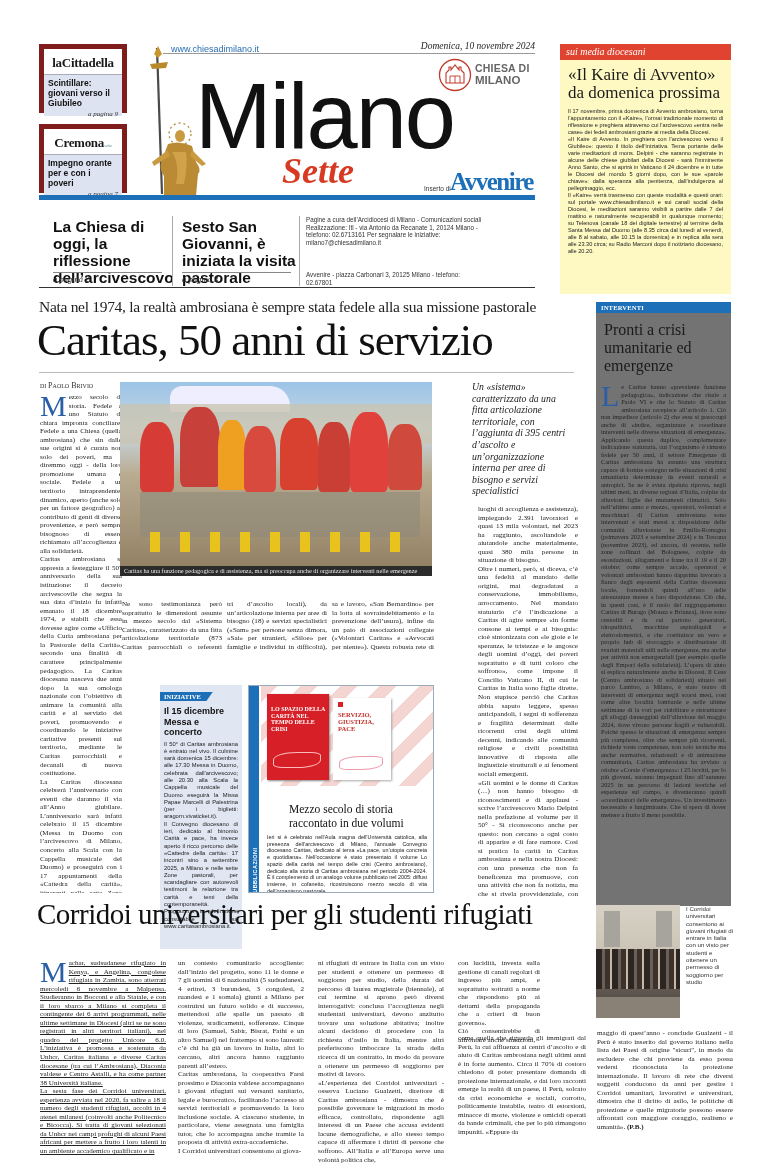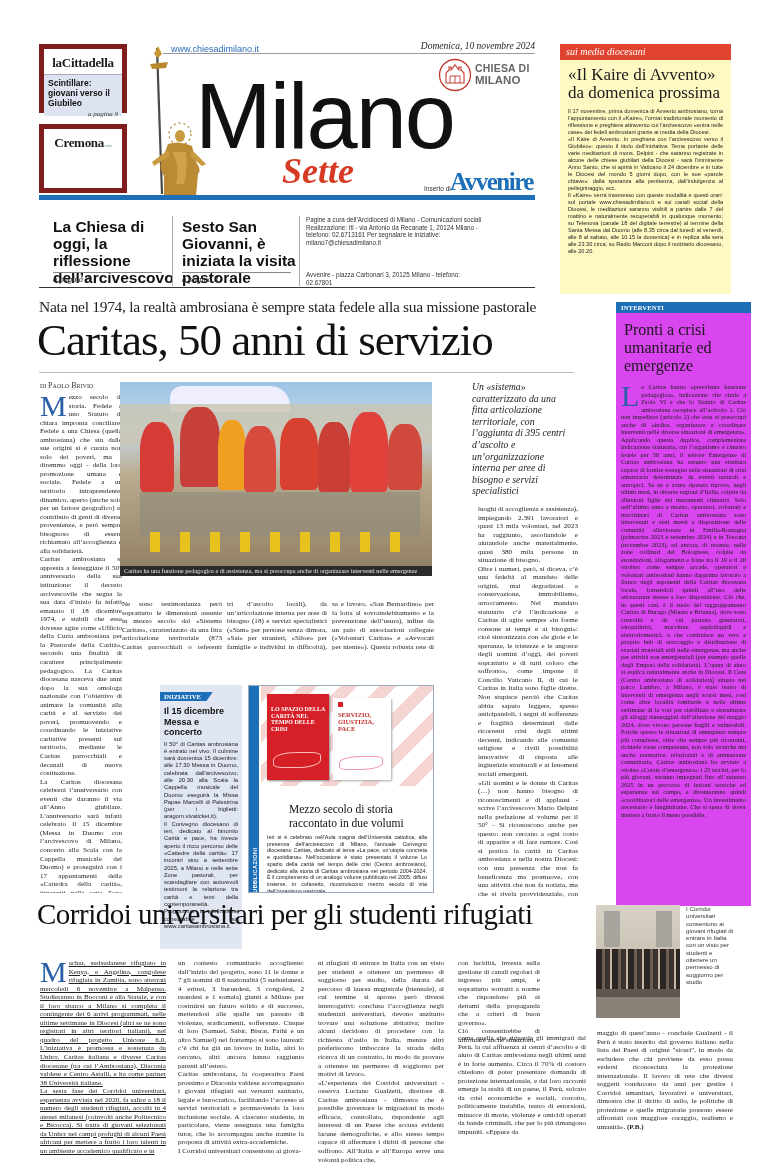--- a/index.html
+++ b/index.html
@@ -39,20 +39,24 @@
 
 <div class="abs teaser" style="left:39px;top:44px;width:88px;height:69px;">
   <div class="logo" style="font-size:13px;padding:6px 0 3px;">laCittadella</div>
   <div class="body" style="height:42px;">
     <div class="t" style="font-size:8.5px;line-height:10px;">Scintillare: giovani verso il Giubileo</div>
     <div class="pg">a pagina 9</div>
   </div>
 </div>
 <div class="abs teaser" style="left:39px;top:124px;width:88px;height:69px;">
   <div class="logo" style="font-size:13px;padding:6px 0 3px;"><span>Cremona</span><span style="font-size:5px;color:#7aa;font-style:italic;font-weight:normal">sette</span></div>
+  <div class="body" style="height:42px;">
+    <div class="t" style="font-size:8.5px;line-height:10px;">Impegno orante per e con i poveri</div>
+    <div class="pg">a pagina 7</div>
+  </div>
 </div>
 
 <div class="abs" style="left:140px;top:44px;width:70px;height:152px;">
   <svg width="70" height="152" viewBox="0 0 70 152">
     <line x1="17" y1="4" x2="22" y2="150" stroke="#4a4a4a" stroke-width="2.2"></line>
     <path d="M14 10 L18 2 L22 10 L18 14 Z" fill="#c8962e"></path>
     <path d="M10 20 L28 18 L26 24 L12 25 Z" fill="#b98a2c"></path>
     <circle cx="40" cy="90" r="11" fill="none" stroke="#b08a3a" stroke-width="1.3" stroke-dasharray="2 3"></circle>
     <ellipse cx="40" cy="92" rx="5" ry="6" fill="#c99a3f"></ellipse>
     <path d="M28 100 Q40 96 52 102 L56 118 Q62 126 58 130 L56 152 L24 152 L24 132 Q18 124 22 116 Z" fill="#bb8a35"></path>
@@ -174,21 +178,21 @@
   </div>
   <div class="abs" style="left:84px;top:12px;width:58px;height:82px;background:#fff;box-shadow:1px 1px 2px #aaa;">
     <div style="width:5px;height:5px;background:#d61f26;margin:4px 0 0 5px;"></div>
     <div style="color:#c0302a;font-size:6.5px;line-height:7px;font-weight:bold;padding:4px 5px 0;">SERVIZIO, GIUSTIZIA, PACE</div>
     <div style="position:absolute;left:6px;bottom:10px;width:44px;height:14px;border:1px solid #e9a;border-radius:50% 20% 50% 20%;"></div>
   </div>
   <div class="abs" style="left:40px;top:117px;width:120px;font-size:11.5px;line-height:13.5px;color:#111;">Mezzo secolo di storia raccontato in due volumi</div>
   <div class="abs tx sans" style="left:18px;top:148px;width:160px;font-size:5.4px;line-height:6.7px;">Ieri si è celebrato nell’Aula magna dell’Università cattolica, alla presenza dell’arcivescovo di Milano, l’annuale Convegno diocesano Caritas, dedicato al tema «La pace, un’utopia concreta e quotidiana». Nell’occasione è stato presentato il volume Lo spazio della carità nel tempo delle crisi (Centro ambrosiano), dedicato alla storia di Caritas ambrosiana nel periodo 2004-2024. È il complemento di un analogo volume pubblicato nel 2005: diffusi insieme, in cofanetto, ricostruiscono mezzo secolo di vita dell’organismo pastorale.</div>
 </div>
 
-<div class="abs" style="left:596px;top:302px;width:135px;height:604px;background:#d946ef;overflow:hidden;margin-left:20px;">
+<div class="abs" style="left:596px;top:302px;width:135px;height:604px;background:#737373;overflow:hidden;">
   <div class="bluelab">INTERVENTI</div>
   <div style="font-size:16px;line-height:18px;padding:8px 8px 8px;color:#1a1a1a;">Pronti a crisi umanitarie ed emergenze</div>
   <div class="tx" style="padding:0 5px;font-size:6.3px;line-height:7.5px;">
     <span class="drop" style="display:block">Le Caritas hanno «prevalente funzione pedagogica», indicazione che risale a Paolo VI e che lo Statuto di Caritas ambrosiana recepisce all’articolo 1. Ciò non impedisce (articolo 2) che essa si preoccupi anche di «indire, organizzare e coordinare interventi nelle diverse situazioni di emergenza». Applicando questa duplice, complementare indicazione statutaria, cui l’organismo è rimasto fedele per 50 anni, il settore Emergenze di Caritas ambrosiana ha assunto una struttura capace di fornire sostegno nelle situazioni di crisi umanitaria determinate da eventi naturali e antropici. Se ne è avuta ripetuta riprova, negli ultimi mesi, in diverse regioni d’Italia, colpite da alluvioni figlie dei mutamenti climatici. Solo nell’ultimo anno e mezzo, operatori, volontari e macchinari di Caritas ambrosiana sono intervenuti e stati messi a disposizione delle comunità alluvionate in Emilia-Romagna (primavera 2023 e settembre 2024) e in Toscana (novembre 2023), ed ancora, di recente, nelle zone collinari del Bolognese, colpite da esondazioni, allagamenti e frane tra il 19 e il 20 ottobre: come sempre accade, operatori e volontari ambrosiani hanno dapprima lavorato a fianco degli esponenti della Caritas diocesana locale, fornendoli quindi all’uso delle attrezzature messe a loro disposizione. Ciò che, in questi casi, è il ruolo del raggruppamento Caritas di Burago (Monza e Brianza), dove sono custoditi e da cui partono generatori, idropulitrici, macchine aspiraliquidi e elettrodomestici, e che costituisce un vero e proprio hub di stoccaggio e distribuzione di svariati materiali utili nelle emergenze, ma anche per attività non emergenziali (per esempio quelle degli Empori della solidarietà). L’opera di aiuto si esplica naturalmente anche in Diocesi. Il Ceas (Centro ambrosiano di solidarietà) situato nel parco Lambro, a Milano, è stato teatro di interventi di emergenza negli scorsi mesi, così come altre località lombarde e nelle ultime settimane di la vori per riabilitare e ristrutturare gli alloggi danneggiati dall’alluvione del maggio 2024, dove vivono persone fragili e vulnerabili. Poiché spesso le situazioni di emergenza sempre più complesse, oltre che sempre più ricorrenti, richiede vaste competenze, non solo tecniche ma anche normative, relazionali e di animazione comunitaria, Caritas ambrosiana ha avviato a ottobre «Corsie d’emergenza»: i 25 iscritti, per lo più giovani, saranno impegnati fino all’autunno 2025 in un percorso di lezioni teoriche ed esperienze sul campo, e diventeranno quindi «coordinatori delle emergenze». Un investimento necessario e lungimirante. Che si spera di dover mettere a frutto il meno possibile.</span>
   </div>
 </div>
 
 <div class="abs" style="left:37px;top:897px;font-size:29px;line-height:34px;color:#111;white-space:nowrap;letter-spacing:-.5px;">Corridoi universitari per gli studenti rifugiati</div>
 
 <div class="abs tx" style="left:40px;top:959px;width:126px;text-decoration:underline;">

